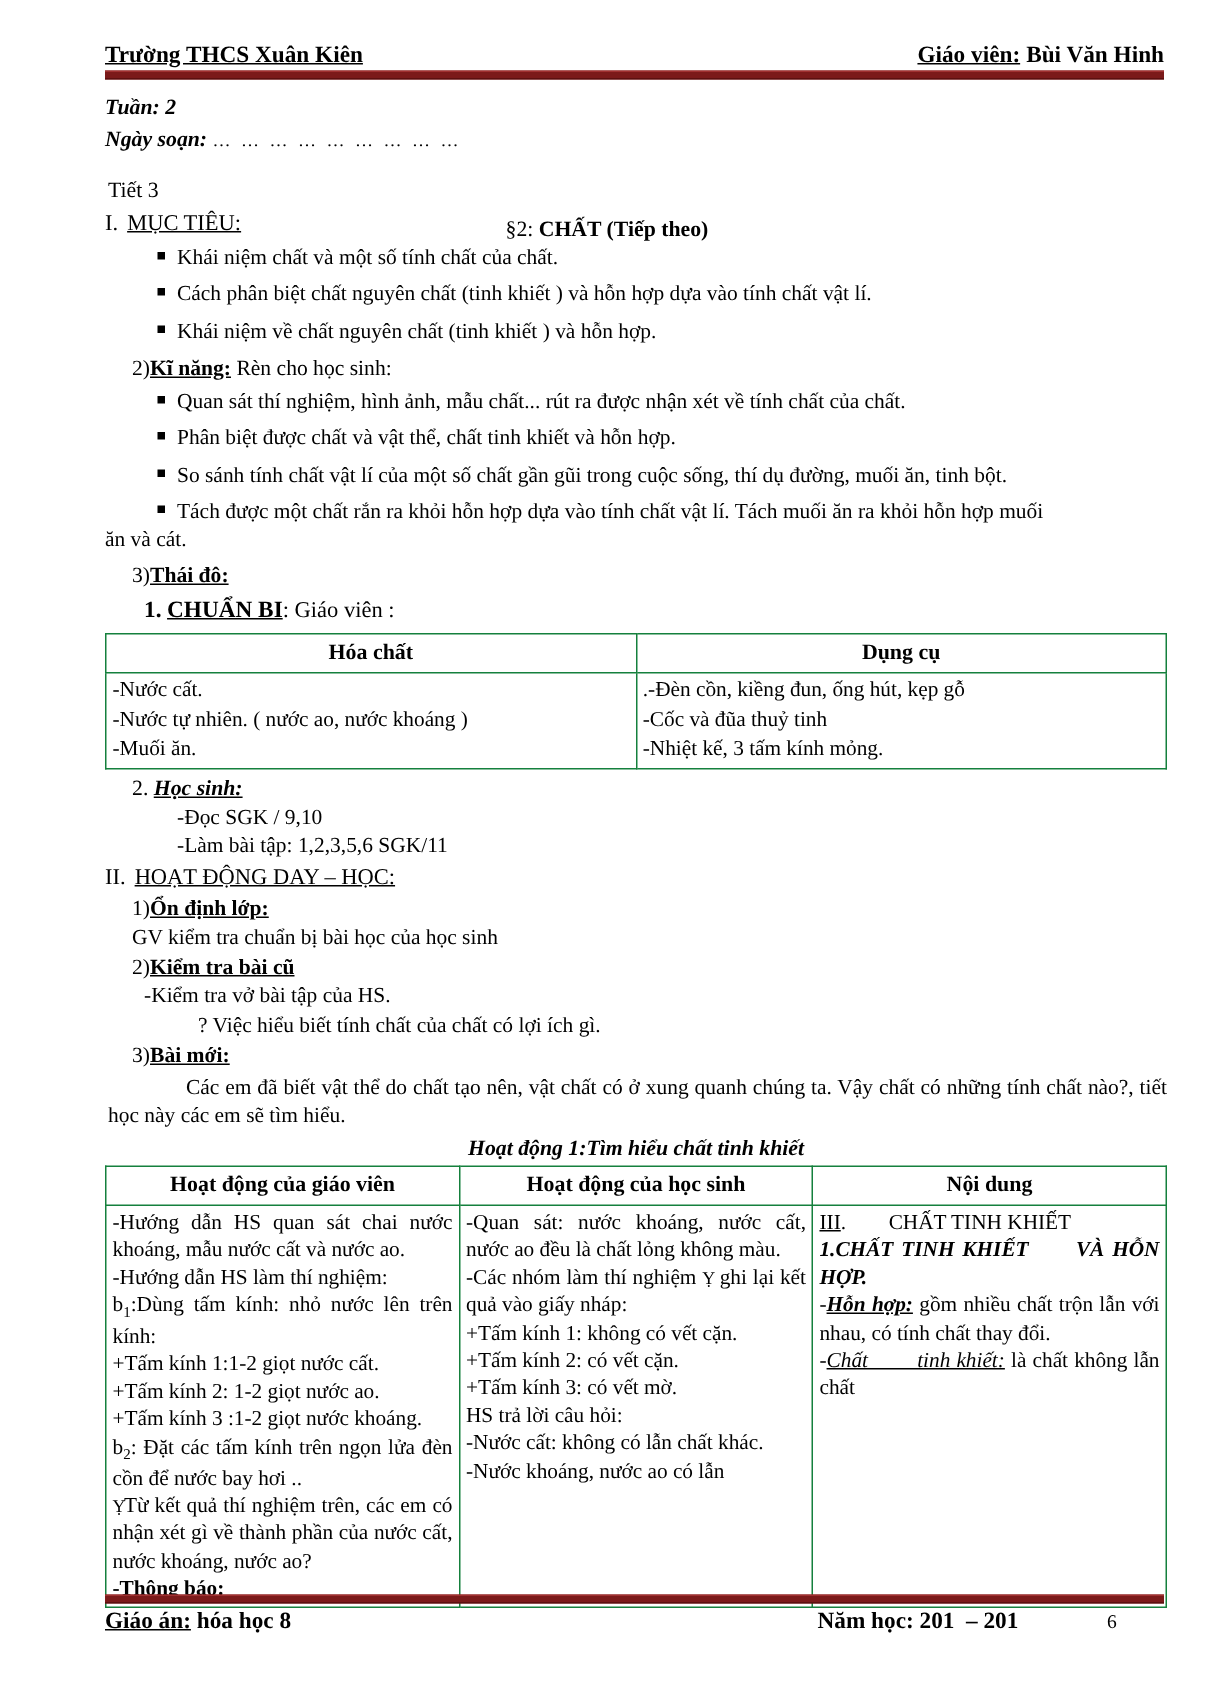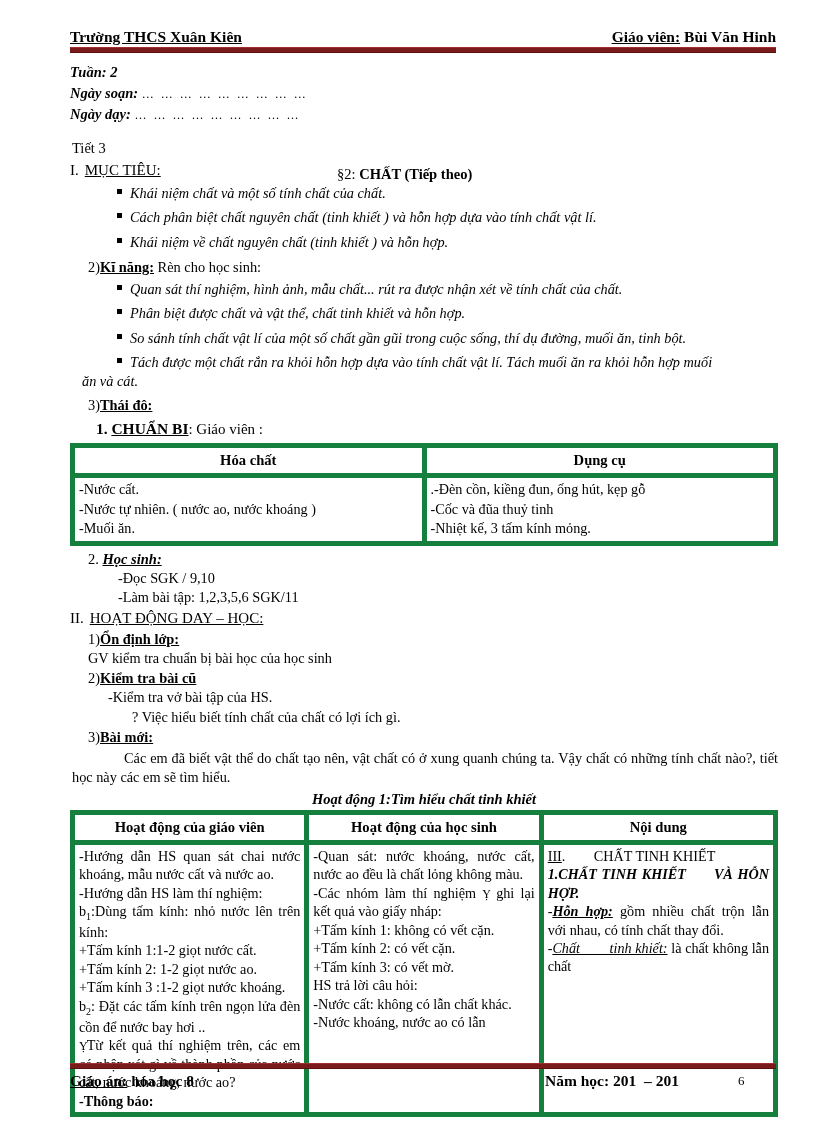--- a/index.html
+++ b/index.html
@@ -87,23 +87,22 @@
 
   .sec-head { font-size: 15px; margin-top: 2px; }
   .sec-head .num { margin-right: 6px; }
   .sec-head .u { text-decoration: underline; font-weight: normal; }
 
   .lvl1 { margin-left: 18px; margin-top: 1px; font-size: 14.4px; }
   .lvl1 .lbl { font-weight: bold; text-decoration: underline; }
 
   ul.bl {
     list-style: none;
-    margin: 3px 0 0 12px;
+    margin: 3px 0 0 0;
     padding: 0 0 0 48px;
-    font-style: italic;
   }
   ul.bl li {
     position: relative;
     margin: 0 0 6px 0;
     font-size: 14.3px;
     line-height: 1.3;
   }
   ul.bl li .sq {
     position: absolute;
     left: -13px;
@@ -123,40 +122,40 @@
   .chuanbi .u { text-decoration: underline; }
 
   
   table.doc {
     border-collapse: collapse;
     width: 708px;
     table-layout: fixed;
     margin-top: 4px;
   }
   table.doc th, table.doc td {
-    border: 5px solid #15803d;
+    border: 1px solid #15803d;
     padding: 2px 4px;
     vertical-align: top;
     font-size: 14.2px;
     line-height: 1.3;
   }
   table.doc th {
     text-align: center;
     font-weight: bold;
     font-size: 14.6px;
     padding: 3px 4px;
   }
   table.doc td p { margin: 0 0 1px 0; }
 
   .hs2 { margin-left: 18px; margin-top: 4px; font-size: 14.5px; }
   .hs2 .lbl-i { font-weight: bold; font-style: italic; text-decoration: underline; text-align: center; }
   .hs2 .ln { margin-left: 30px; font-size: 14.3px; line-height: 1.35; }
 
   .plain { margin-left: 18px; font-size: 14.3px; line-height: 1.35; }
-  .plain.ind { margin-left: 38px; }
+  .plain.ind { margin-left: 26px; }
   .plain.ind2 { margin-left: 62px; }
 
   .para { margin-left: 2px; margin-top: 2px; font-size: 14.3px; line-height: 1.35; text-align: justify; }
   .para .ind { display: inline-block; width: 52px; }
 
   .act-title {
     text-align: center;
     font-weight: bold;
     font-style: italic;
     font-size: 14.5px;
@@ -191,24 +190,20 @@
     </span>
   </div>
   <div class="rule top"></div>
 
   <div class="body">
 
     <div class="meta">
       <div>Tuần: 2</div>
       <div>
         <span>Ngày soạn:</span>
-        <span class="dots">… … … … … … … … …</span>
-      </div>
-      <div>
-        <span>Ngày dạy:</span>
         <span class="dots">… … … … … … … … …</span>
       </div>
     </div>
 
     <div class="tiet-row">
       <span class="left">Tiết 3</span>
       <span class="center">
         <span class="sec">§2:</span>
         <span>CHẤT (Tiếp theo)</span>
       </span>

